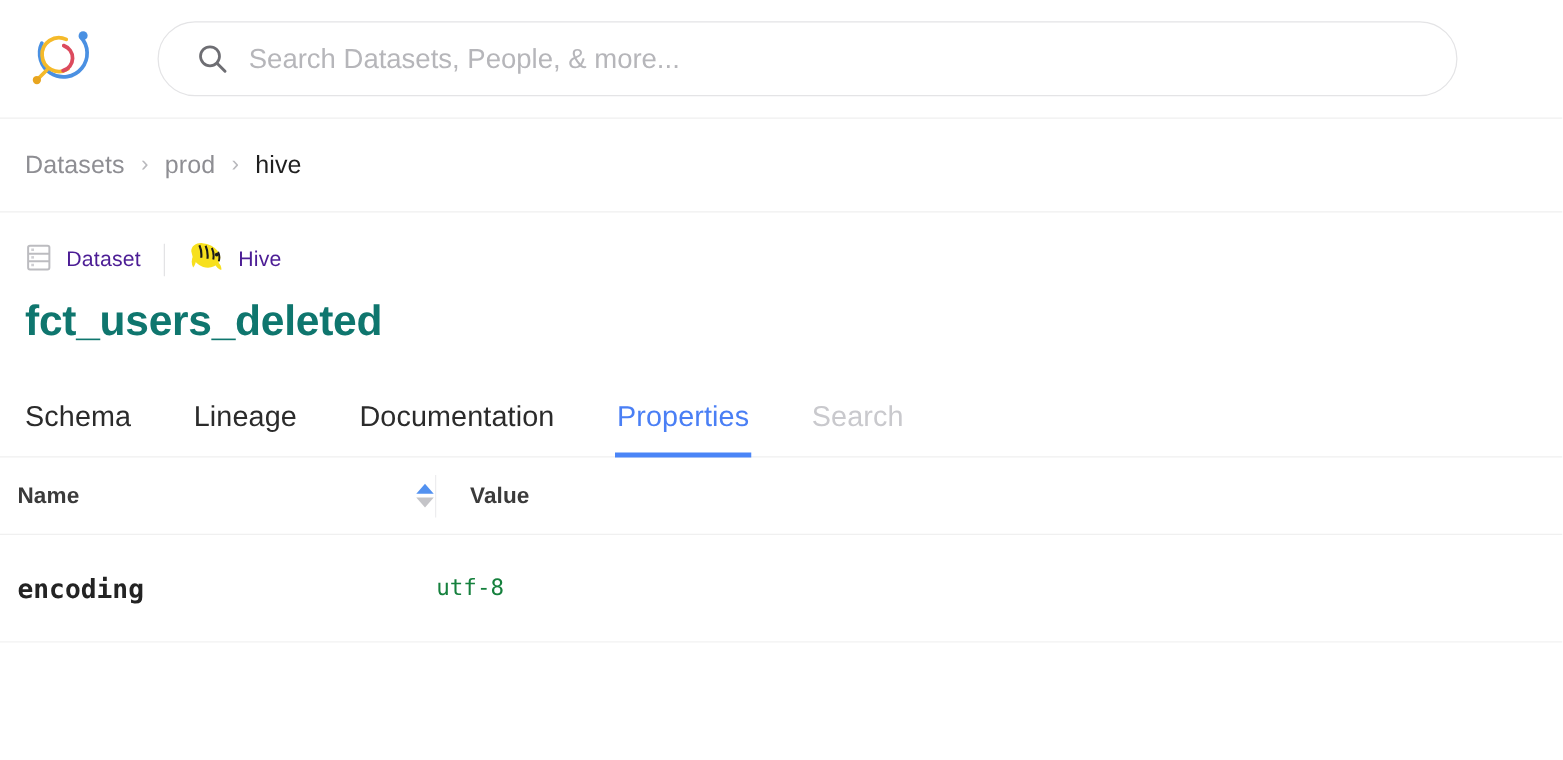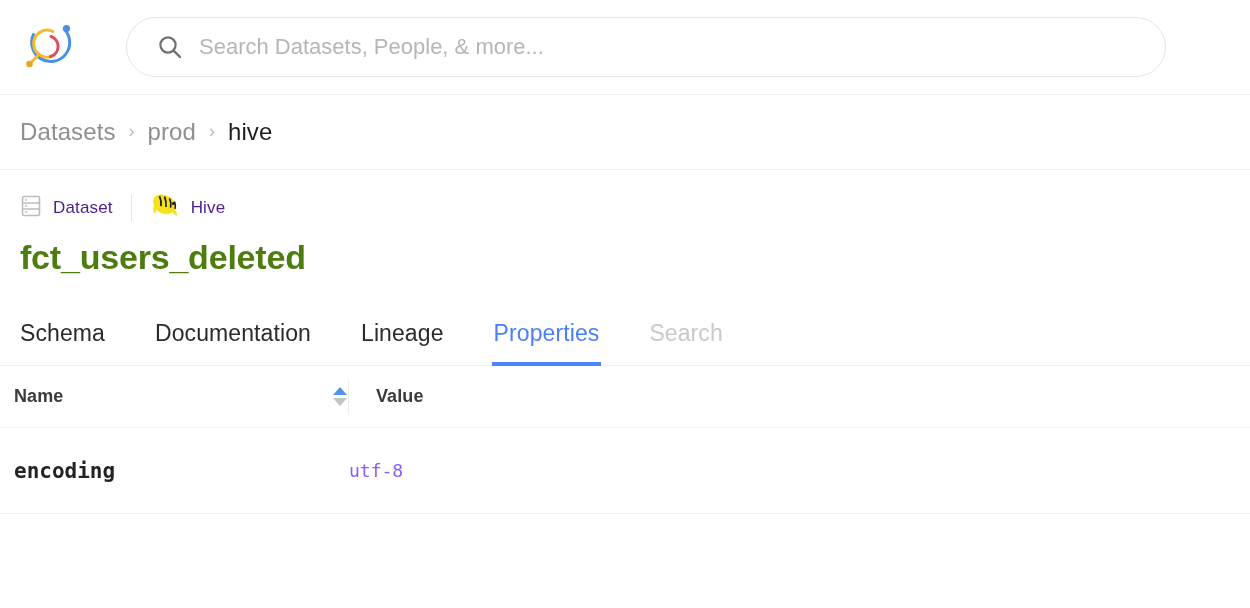--- a/index.html
+++ b/index.html
@@ -54,21 +54,21 @@
 
   
   .breadcrumb-bar {
     height: 75px;
     border-bottom: 1px solid #f0f0f0;
     display: flex;
     align-items: center;
     padding-left: 20px;
   }
   .crumb {
-    font-size: 24px;
+    font-size: 20px;
     color: #8e8e93;
     letter-spacing: 0.1px;
   }
   .crumb.current { color: #1f1f1f; }
   .crumb-sep {
     font-size: 18px;
     color: #b9b9bd;
     margin: 0 13px;
     position: relative;
     top: -1px;
@@ -93,21 +93,21 @@
     height: 26px;
     background: #e3e3e5;
     margin: 0 18px;
   }
   .ds-icon { flex: none; display: block; }
   .hive-icon { flex: none; display: block; }
 
   .entity-title {
     font-size: 34px;
     font-weight: bold;
-    color: #4d7c0f;
+    color: #0f766e;
     margin-top: 16px;
     letter-spacing: -0.2px;
   }
 
   
   .tabbar {
     margin-top: 27px;
     border-bottom: 1px solid #f0f0f0;
     display: flex;
     align-items: flex-end;
@@ -194,21 +194,21 @@
   .td-name {
     width: 334px;
     font-family: "DejaVu Sans Mono", monospace;
     font-size: 21px;
     font-weight: bold;
     color: #232323;
   }
   .td-value {
     font-family: "DejaVu Sans Mono", monospace;
     font-size: 18px;
-    color: #8b5cf6;
+    color: #15803d;
     padding-left: 1px;
   }
 </style>
 </head>
 <body>
 
 <div class="topnav">
 
   <div class="logo-wrap">
     <svg width="58" height="58" viewBox="0 0 58 58">
@@ -280,22 +280,22 @@
       </span>
       <span class="meta-label">Hive</span>
     </div>
   </div>
 
   <div class="entity-title">fct_users_deleted</div>
 </div>
 
 <div class="tabbar">
   <div class="tab">Schema</div>
+  <div class="tab">Lineage</div>
   <div class="tab">Documentation</div>
-  <div class="tab">Lineage</div>
   <div class="tab active">Properties</div>
   <div class="tab disabled">Search</div>
 </div>
 
 <div class="table">
 
   <div class="thead">
     <div class="th th-name">
       <span class="label">Name</span>
       <span class="sorter">

